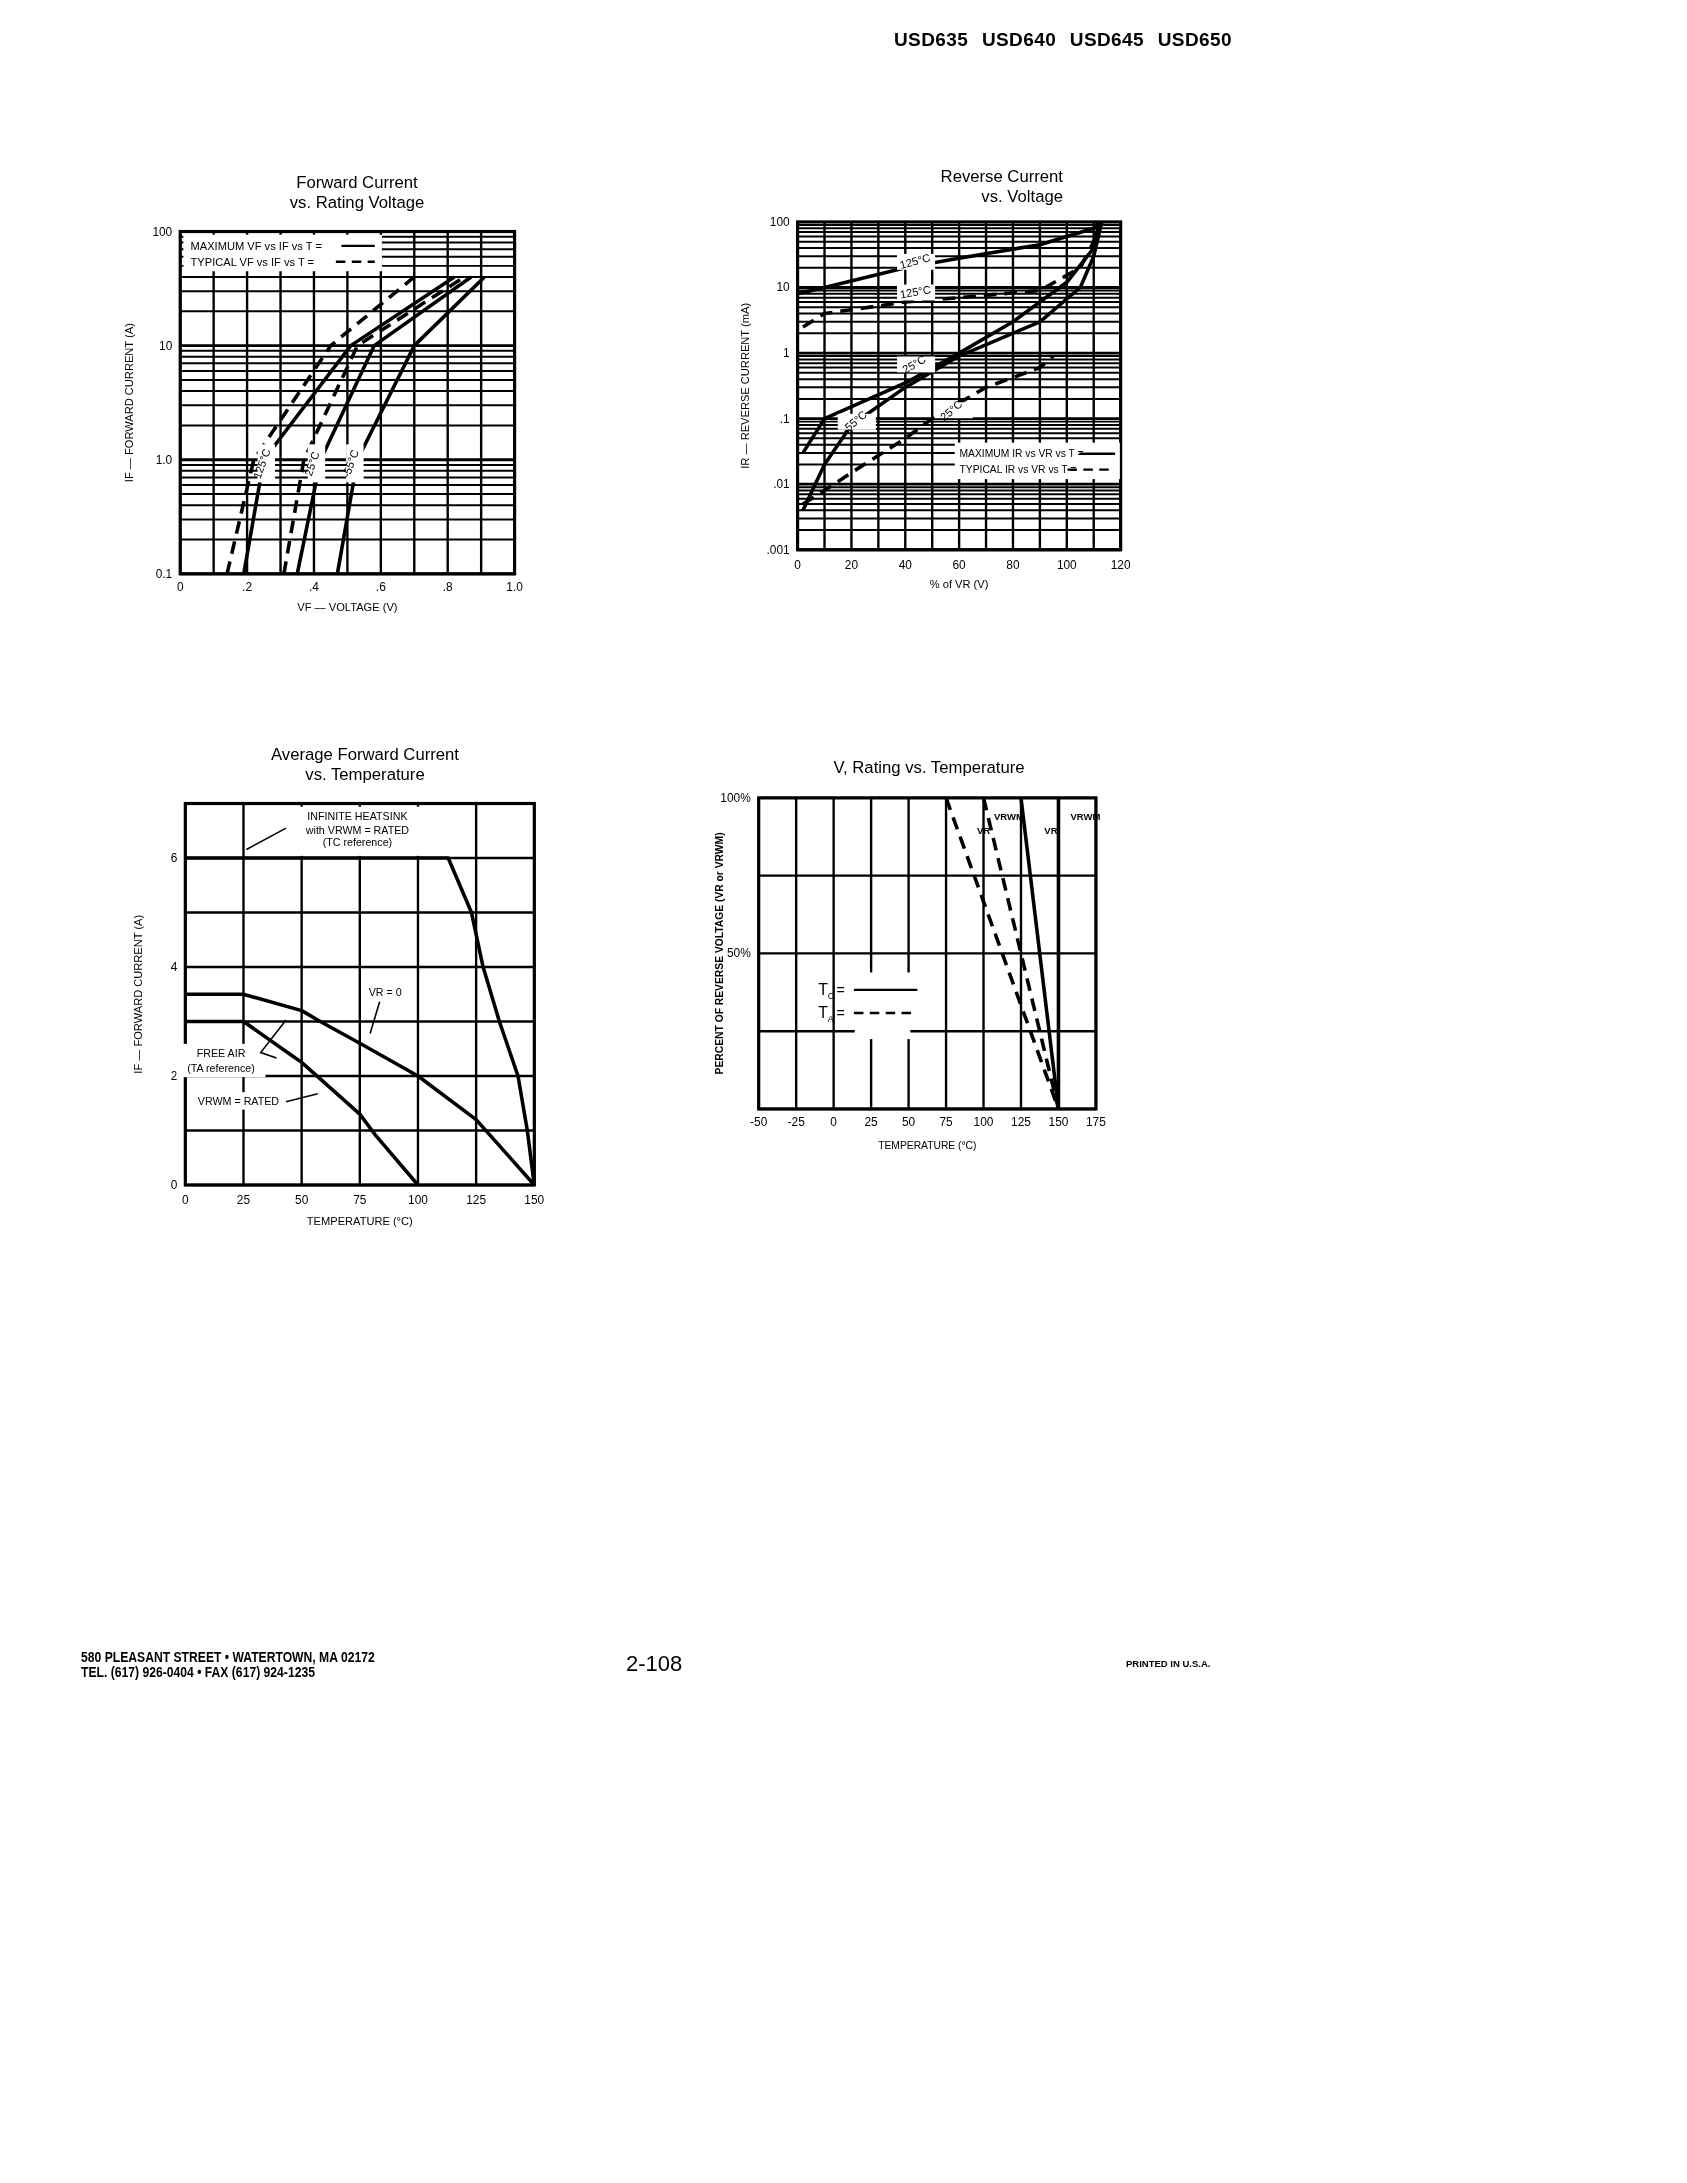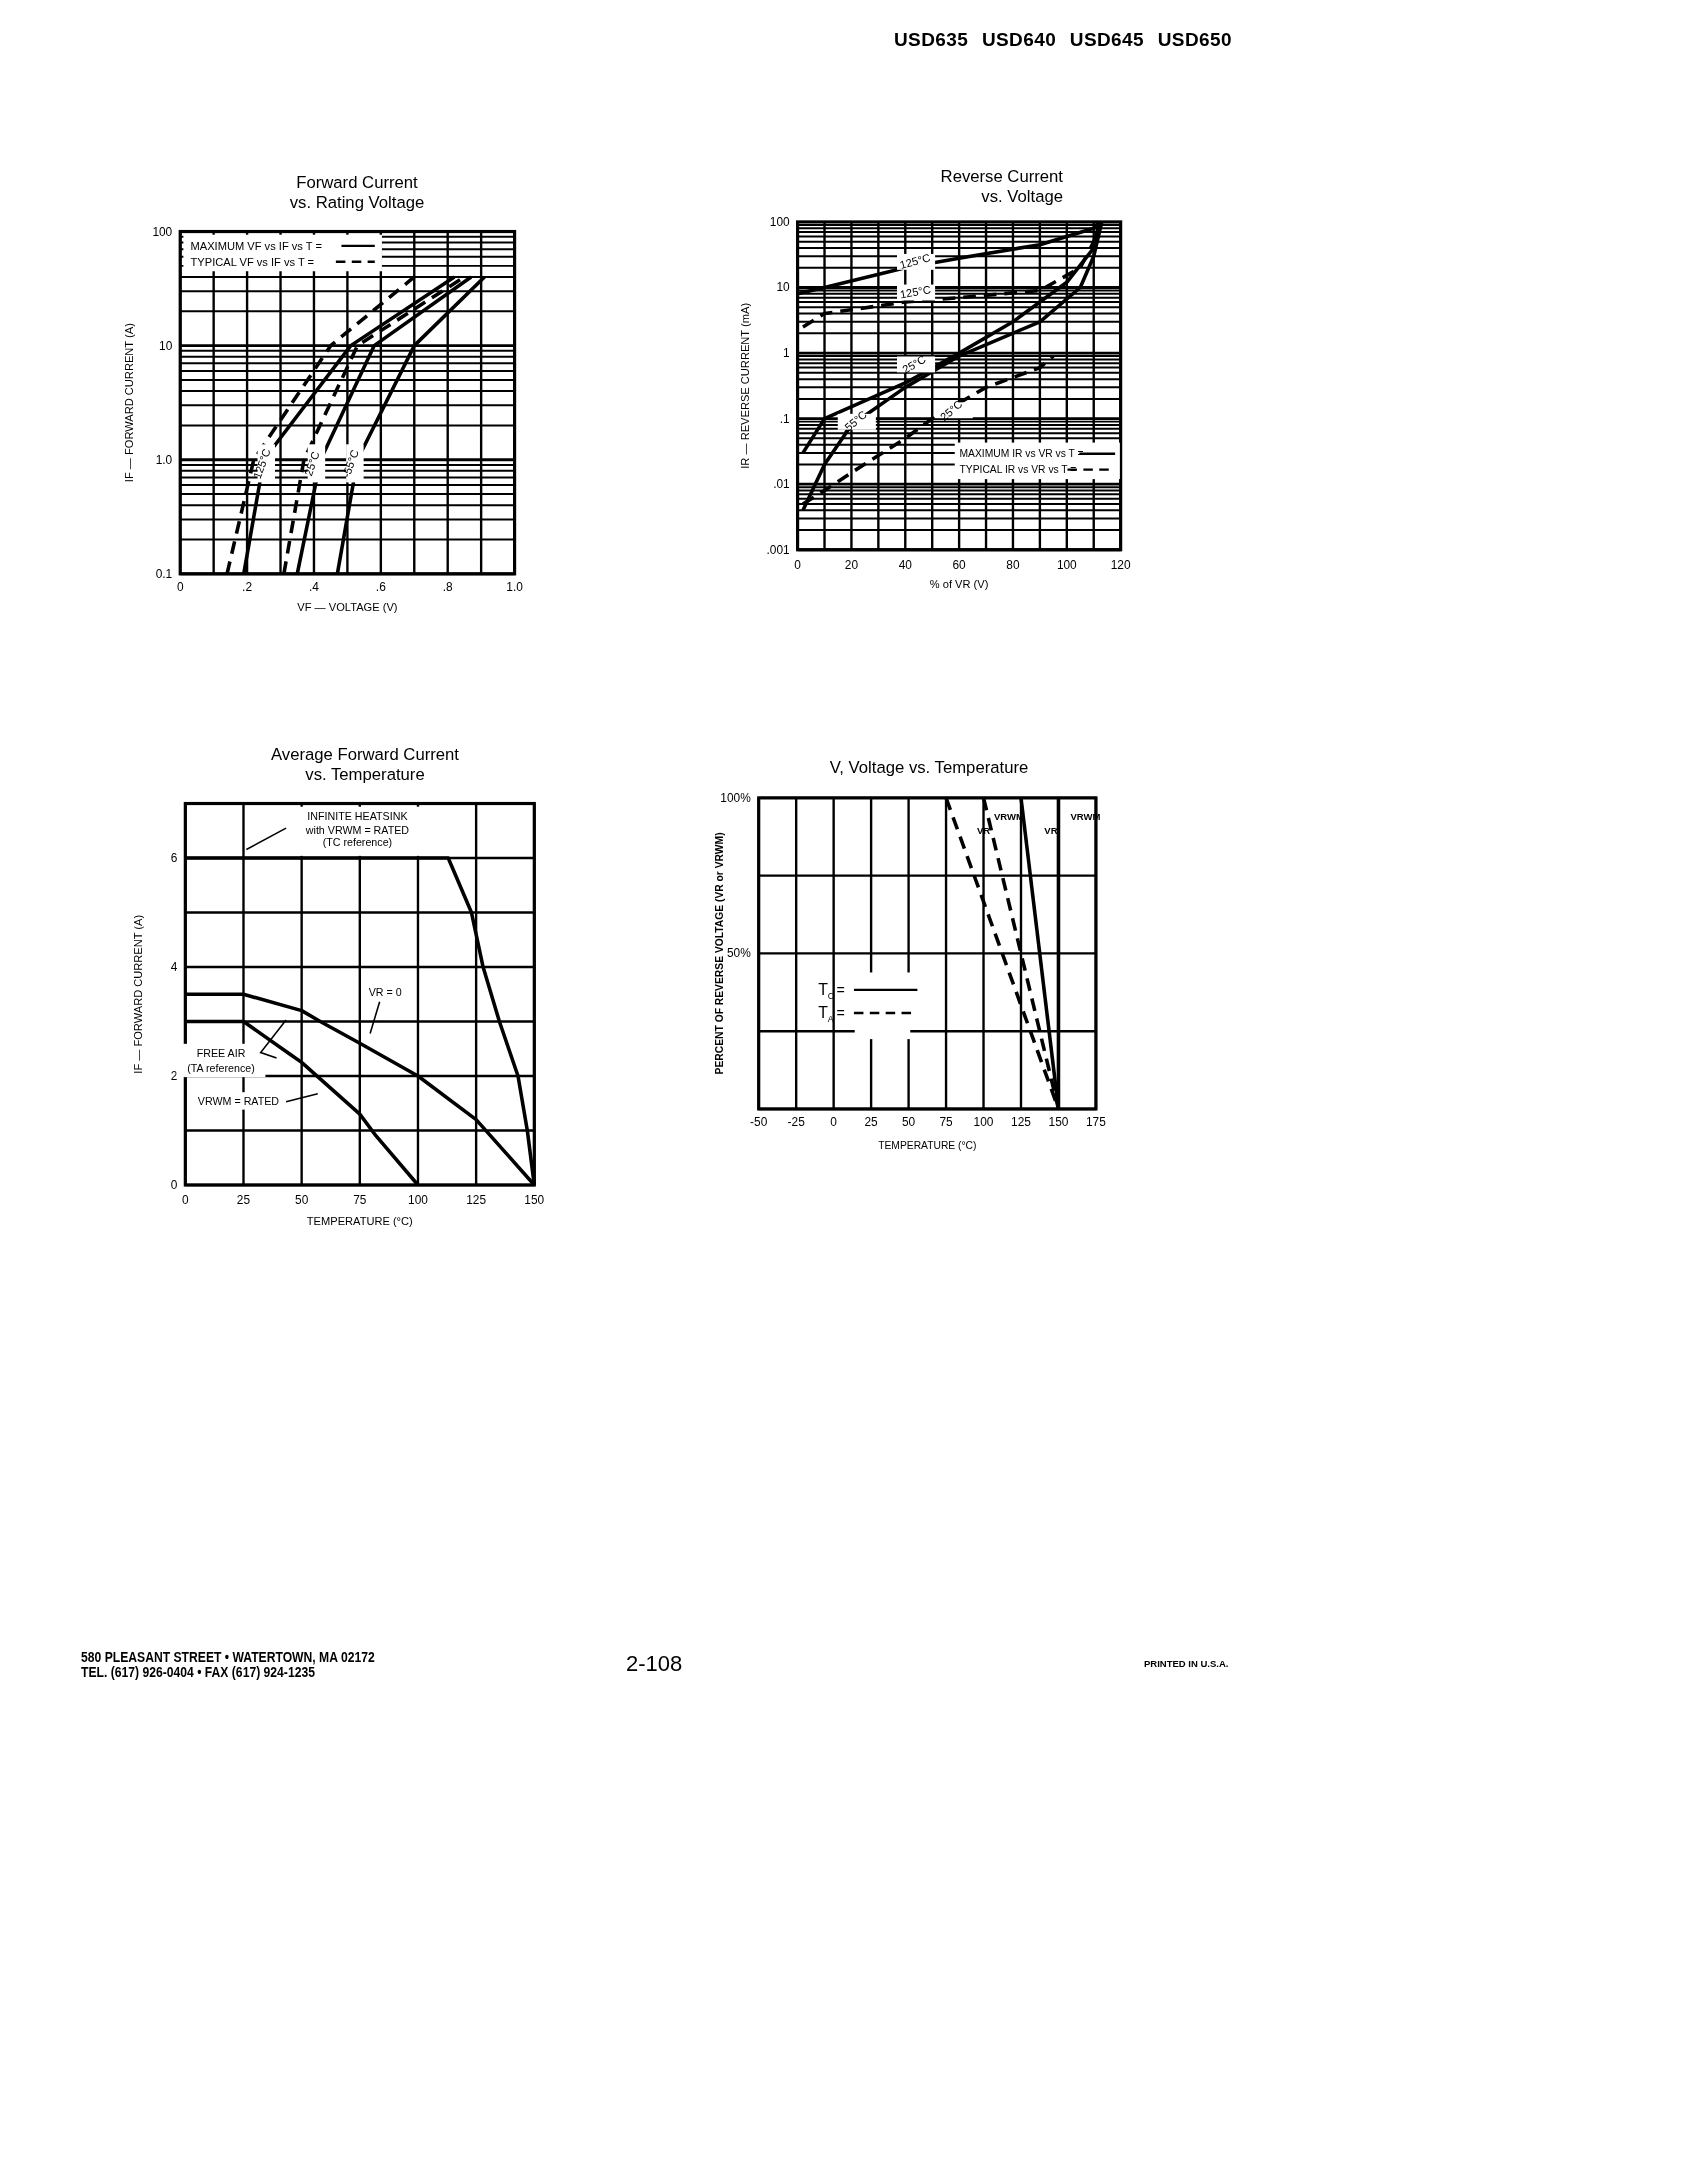--- a/index.html
+++ b/index.html
@@ -4,21 +4,21 @@
 <style>
   html, body { margin: 0; padding: 0; background: #ffffff; }
   body { width: 1687px; height: 2183px; position: relative; overflow: hidden;
          font-family: "Liberation Sans", sans-serif; color: #000; }
   .abs { position: absolute; }
   .header-parts { left: 894px; top: 29px; font-size: 19px; font-weight: bold; letter-spacing: 0.4px; word-spacing: 8px; white-space: nowrap; }
   .chart-title { font-weight: normal; font-size: 16.7px; text-align: center; line-height: 20px; white-space: nowrap; }
   svg text { font-family: "Liberation Sans", sans-serif; }
   .footer-addr { left: 81px; top: 1650px; font-size: 14.3px; line-height: 15px; font-weight: bold; transform: scaleX(0.85); transform-origin: left top; white-space: nowrap; }
   .footer-page { left: 626px; top: 1651px; font-size: 22px; font-weight: normal; }
-  .footer-printed { left: 1126px; top: 1658px; font-size: 9.5px; font-weight: bold; white-space: nowrap; margin-left: 18px; }
+  .footer-printed { left: 1126px; top: 1658px; font-size: 9.5px; font-weight: bold; white-space: nowrap; }
 </style>
 </head>
 <body>
 
 <div class="abs header-parts">USD635  USD640  USD645  USD650</div>
 
 <div class="abs chart-title" style="left:254px; top:173px; width:206px;">
   <div>Forward Current</div>
   <div>vs. Rating Voltage</div>
 </div>
@@ -250,21 +250,21 @@
     <rect x="62" y="315" width="112" height="42" fill="#fff" stroke="none"></rect>
     <text x="118" y="332" font-size="13.5" text-anchor="middle">FREE AIR</text>
     <text x="118" y="350" font-size="13.5" text-anchor="middle">(TA reference)</text>
     <polyline points="200,285 168,326 188,333" fill="none" stroke="#000" stroke-width="2"></polyline>
     <rect x="86" y="376" width="110" height="22" fill="#fff" stroke="none"></rect>
     <text x="140" y="392" font-size="13.5" text-anchor="middle">VRWM = RATED</text>
     <line x1="200" y1="388" x2="240" y2="378" stroke="#000" stroke-width="2"></line>
   </svg>
 
 <div class="abs chart-title" style="left:794px; top:758px; width:270px;">
-  <div>V, Voltage vs. Temperature</div>
+  <div>V, Rating vs. Temperature</div>
 </div>
 <svg class="abs" id="chart3" style="left:683px; top:786px;" width="445" height="365" viewBox="0 0 560 460">
     <rect x="0" y="0" width="560" height="460" fill="#fff" stroke="none"></rect>
     <g stroke="#000">
       <line x1="95" y1="15" x2="95" y2="407" stroke-width="3"></line>
       <line x1="142.22222222222223" y1="15" x2="142.22222222222223" y2="407" stroke-width="3"></line>
       <line x1="189.44444444444446" y1="15" x2="189.44444444444446" y2="407" stroke-width="3"></line>
       <line x1="236.66666666666666" y1="15" x2="236.66666666666666" y2="407" stroke-width="3"></line>
       <line x1="283.8888888888889" y1="15" x2="283.8888888888889" y2="407" stroke-width="3"></line>
       <line x1="331.1111111111111" y1="15" x2="331.1111111111111" y2="407" stroke-width="3"></line>

